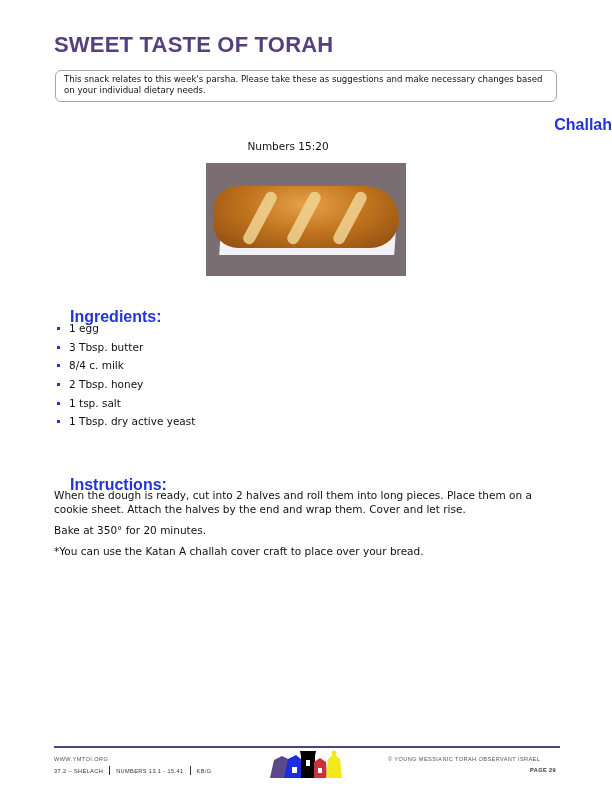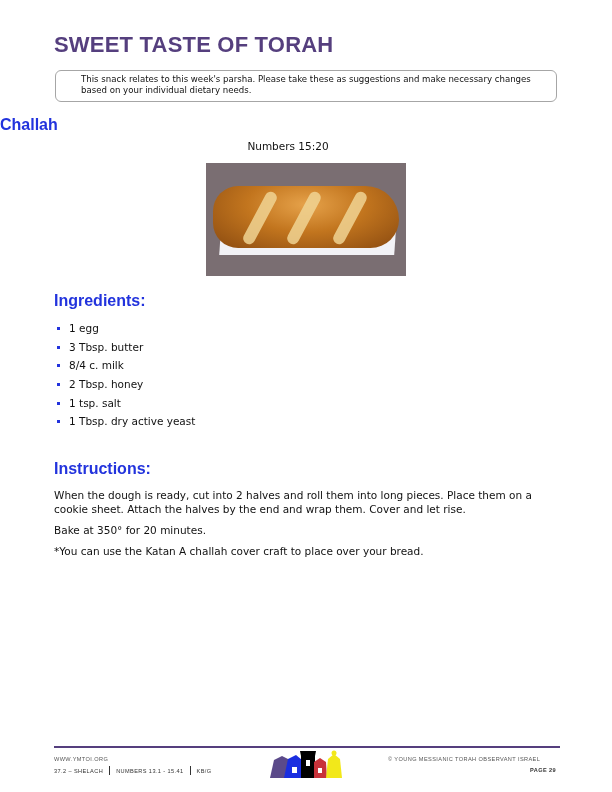--- a/index.html
+++ b/index.html
@@ -8,24 +8,24 @@
       font-family: "DejaVu Sans", sans-serif; color: #111; overflow: hidden;
     }
     .page-title {
       position: absolute; left: 54px; top: 32px;
       font-family: "Liberation Sans", sans-serif; font-weight: bold;
       font-size: 22px; letter-spacing: 0.2px; color: #553f7e;
     }
     .note-box {
       position: absolute; left: 55px; top: 70px; width: 502px; height: 32px;
       border: 1px solid #a6a6a6; border-radius: 6px; box-sizing: border-box;
-      padding: 3px 25px; font-size: 8.6px; line-height: 11px; color: #111;
+      padding: 3px 8px; font-size: 8.6px; line-height: 11px; color: #111;
     }
     .recipe-title {
-      position: absolute; left: 0; width: 612px; top: 116px; text-align: left;
+      position: absolute; left: 0; width: 612px; top: 116px; text-align: right;
       font-family: "Liberation Sans", sans-serif; font-weight: bold; font-size: 16px; color: #2233dd;
     }
     .recipe-ref {
       position: absolute; left: 0; width: 576px; top: 140px; text-align: center;
       font-size: 10.5px; color: #111;
     }
     .photo {
       position: absolute; left: 206px; top: 163px; width: 200px; height: 113px;
       background: #7a6e72; overflow: hidden;
     }
@@ -36,21 +36,21 @@
     .photo .loaf {
       position: absolute; left: 7px; top: 23px; width: 186px; height: 62px;
       border-radius: 30px 40px 34px 30px;
       background: radial-gradient(ellipse at 50% 30%, #e6a24a 0%, #c2751e 45%, #8a4a10 100%);
     }
     .photo .twist {
       position: absolute; top: 26px; width: 12px; height: 58px; background: #f0d493;
       transform: rotate(28deg); border-radius: 6px; opacity: 0.85;
     }
     h2.section {
-      position: absolute; left: 54px; margin: 0;
+      position: absolute; left: 54px; margin: 16px;
       font-family: "Liberation Sans", sans-serif; font-weight: bold; font-size: 16px; color: #2233dd;
     }
     ul.ingredients {
       position: absolute; left: 54px; top: 318px; margin: 1px; padding: 0; list-style: none;
     }
     ul.ingredients li {
       font-size: 10.5px; height: 18.7px; line-height: 18.7px; position: relative; padding-left: 14px;
     }
     ul.ingredients li .bullet {
       position: absolute; left: 2px; top: 8px; width: 3px; height: 3px; background: #2233dd;

